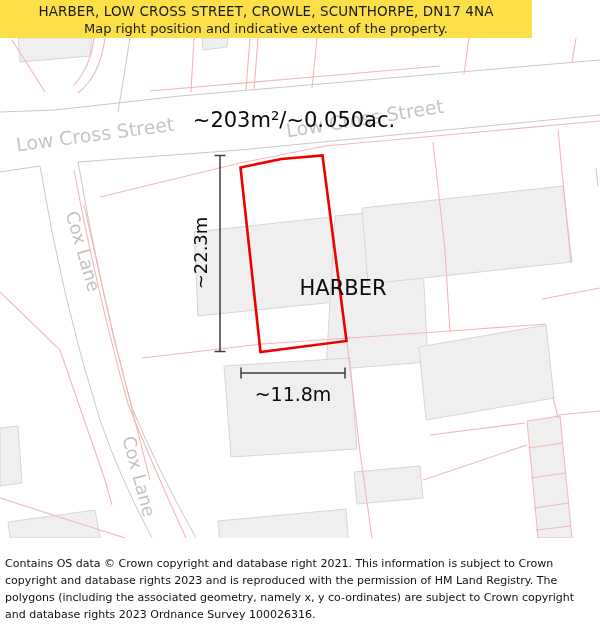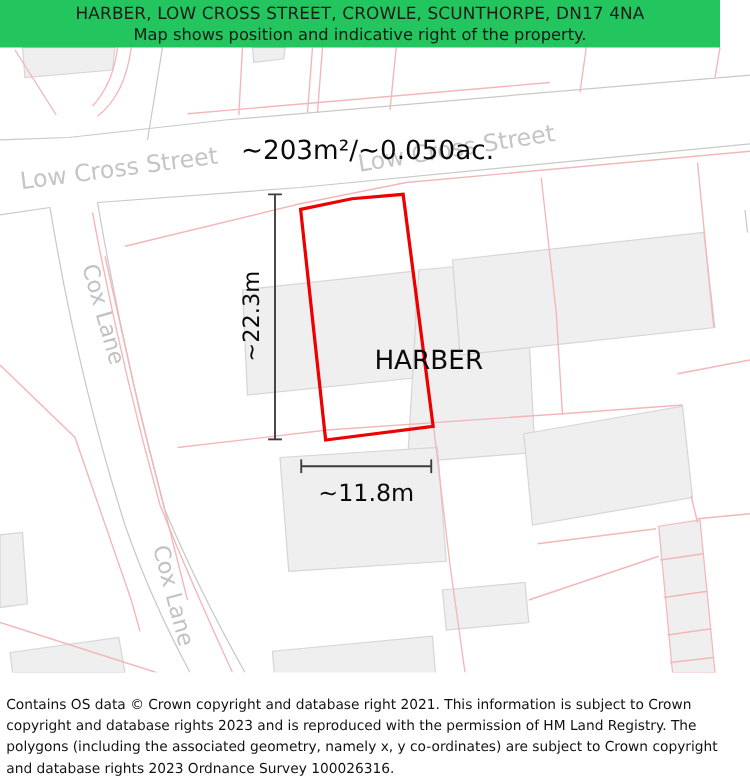--- a/index.html
+++ b/index.html
@@ -1,21 +1,21 @@
 <!DOCTYPE html>
 <html><head>
 <meta charset="utf-8">
 <style>
   html,body{margin:0;padding:0;background:#ffffff;}
   .stage{
     position:relative;width:600px;height:625px;background:#ffffff;overflow:hidden;
     font-family:"DejaVu Sans", sans-serif;
   }
   .header{
-    position:absolute;top:0;left:0;width:576px;height:38px;background:#22c55e;
+    position:absolute;top:0;left:0;width:532px;height:38px;background:#fde047;
     text-align:center;z-index:5;
   }
   .header .title{
     font-size:13.5px;color:#1a1a1a;padding-top:3px;letter-spacing:0.1px;
   }
   .header .subtitle{
     font-size:13px;color:#1a1a1a;padding-top:2px;
   }
   .mapsvg{position:absolute;top:0;left:0;}
   .footer{
@@ -27,21 +27,21 @@
   .lane-label{fill:#c2c2c2;}
   .black-label{fill:#0a0a0a;}
 </style>
 </head>
 <body>
 
 <div class="stage">
 
   <div class="header">
     <div class="title">HARBER, LOW CROSS STREET, CROWLE, SCUNTHORPE, DN17 4NA</div>
-    <div class="subtitle">Map shows position and indicative right of the property.</div>
+    <div class="subtitle">Map right position and indicative extent of the property.</div>
   </div>
 
   <svg class="mapsvg" width="600" height="625" viewBox="0 0 600 625">
     <defs>
       <clipPath id="mapclip">
           <rect x="0" y="36" width="600" height="502"></rect>
         </clipPath>
     </defs>
 
     <g clip-path="url(#mapclip)">

